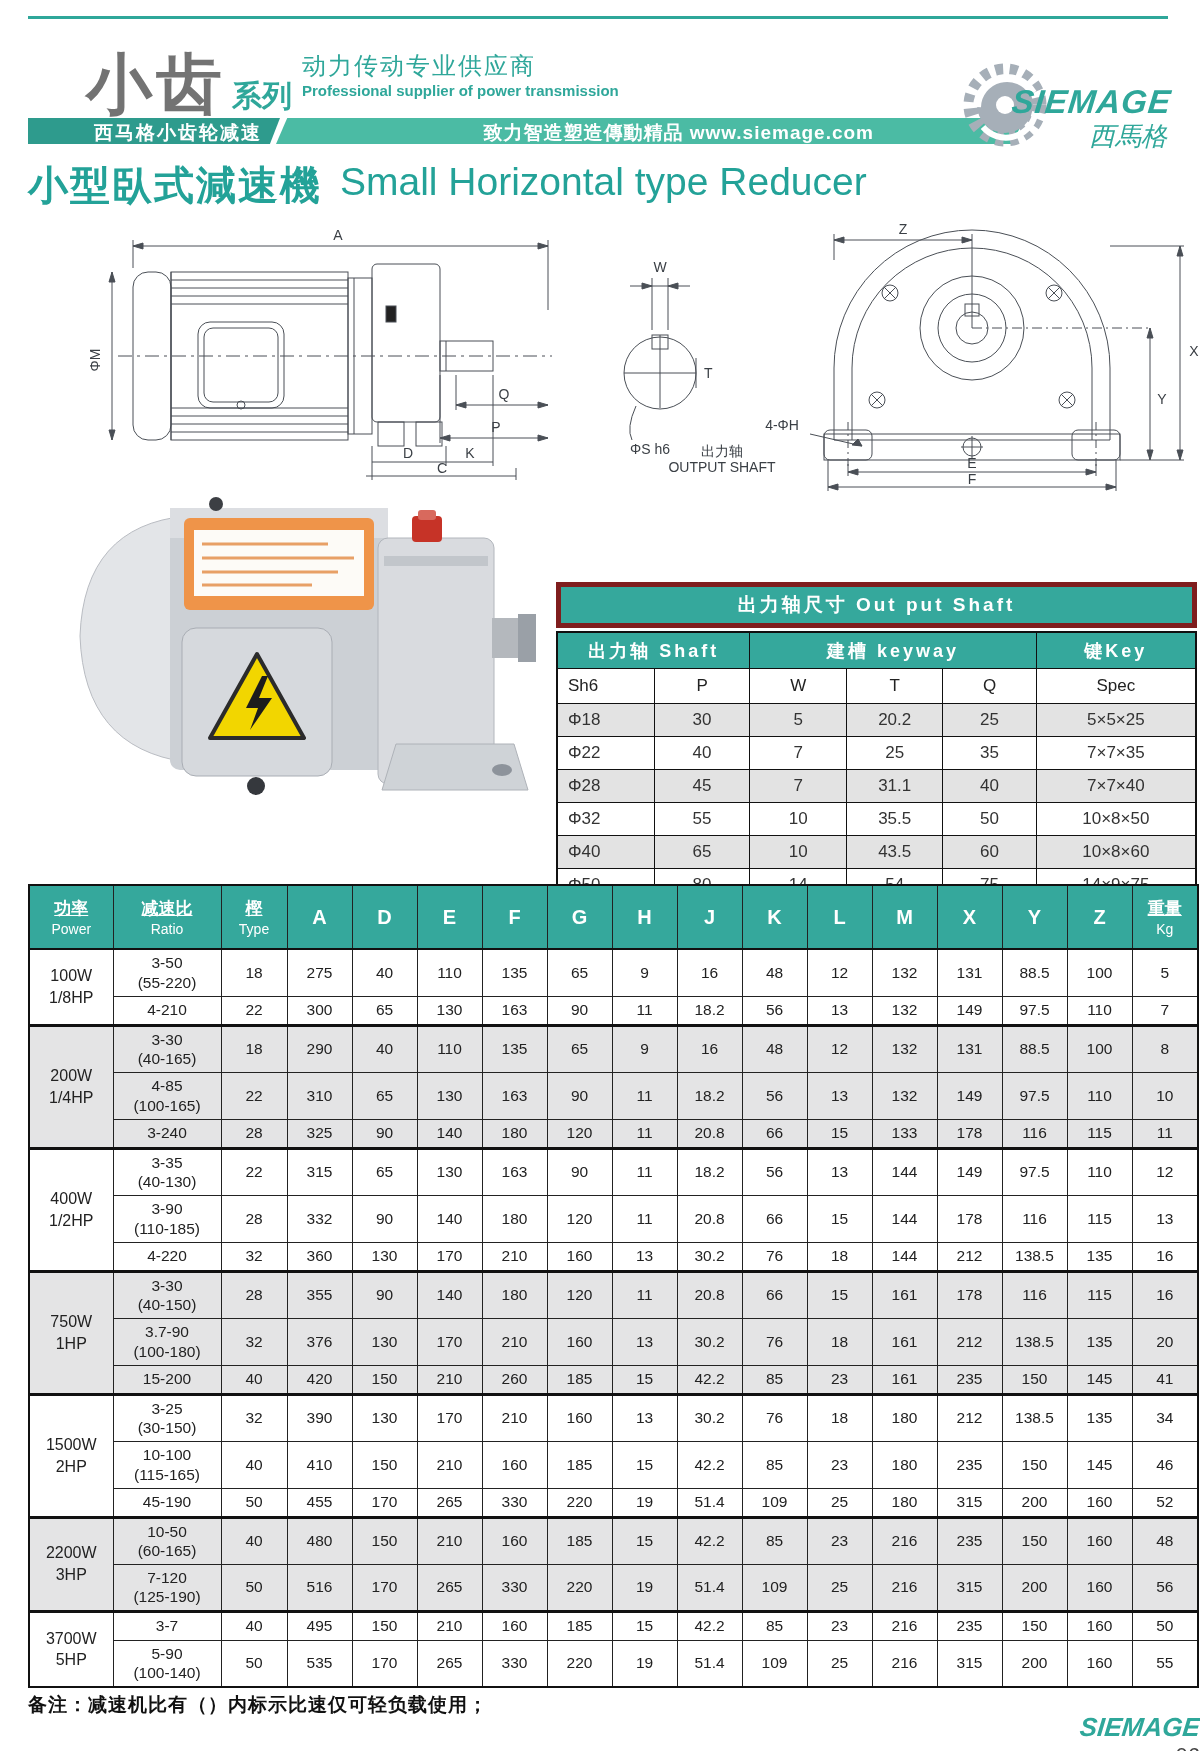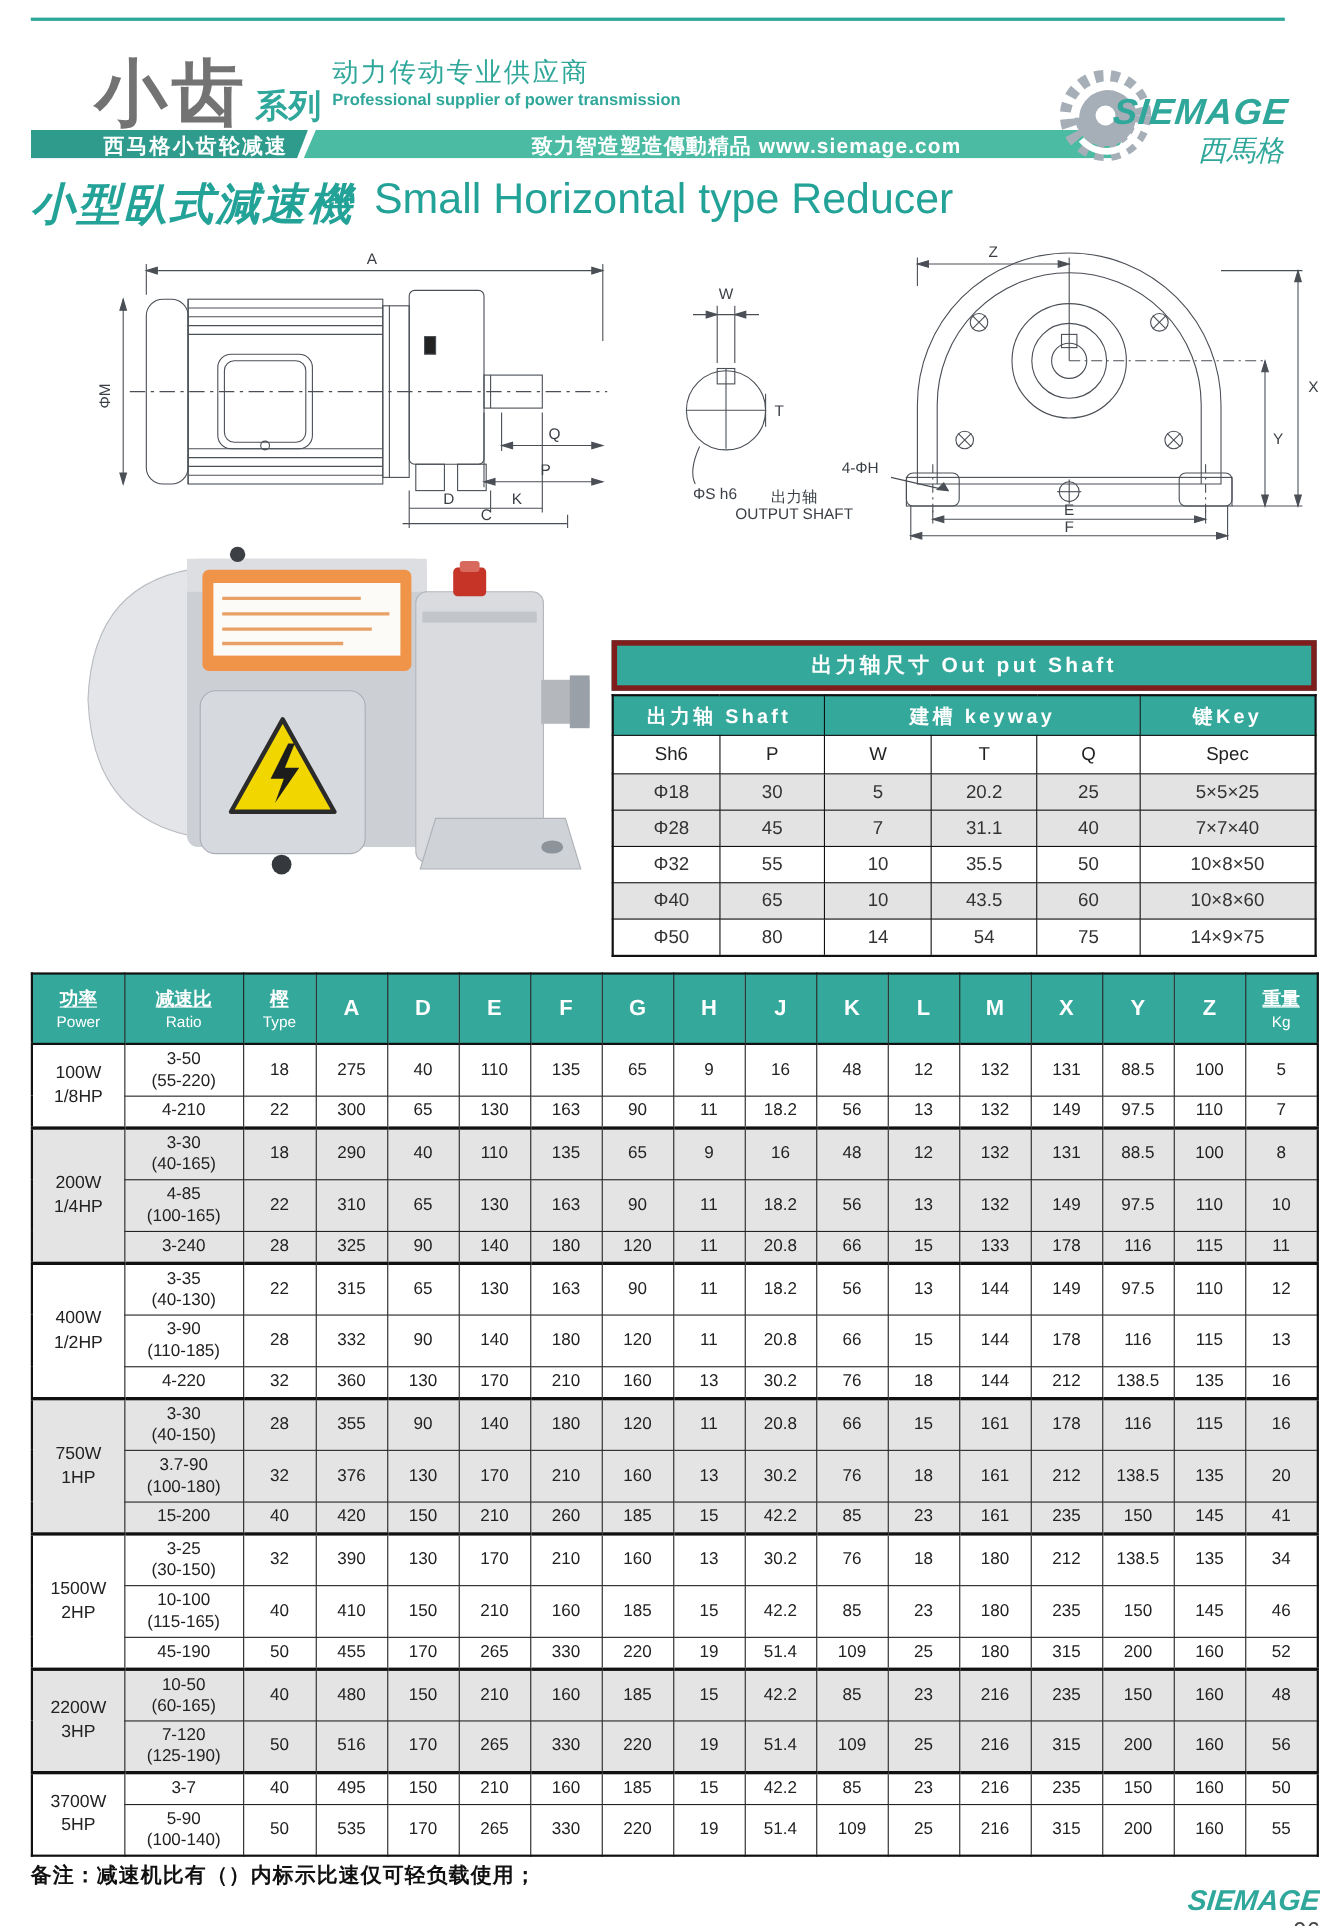--- a/index.html
+++ b/index.html
@@ -18,39 +18,39 @@
   .banner-left span{display:block;padding:2px 0 0 66px;font-size:19px;font-weight:bold;color:#fff;letter-spacing:2px;}
   .banner-right{left:276px;top:118px;width:748px;height:26px;background:#4bbba4;
       clip-path:polygon(1.5% 0,100% 0,98.5% 100%,0 100%);}
   .banner-right span{display:block;text-align:right;padding:2px 150px 0 0;font-size:19px;font-weight:bold;color:#fff;letter-spacing:1px;}
   .logo-box{left:940px;top:55px;width:235px;height:100px;}
   .logo-text{position:absolute;right:4px;top:28px;font-size:33px;font-weight:900;font-style:italic;
       color:#2fa79a;letter-spacing:1px;transform:skewX(-6deg);}
   .logo-cn{position:absolute;right:8px;top:64px;font-size:26px;font-style:italic;color:#2fa79a;font-family:"Liberation Serif","DejaVu Serif",serif;}
 
   
-  .page-title-cn{left:28px;top:158px;font-size:40px;font-weight:bold;color:#23a298;letter-spacing:2px;font-style:italic;}
+  .page-title-cn{left:28px;top:158px;font-size:40px;font-weight:bold;color:#23a298;letter-spacing:2px;}
   .page-title-en{left:340px;top:160px;font-size:39px;color:#23a298;}
 
   
   .drawing{stroke:#4a4f56;fill:none;stroke-width:1;}
   .dim-text{fill:#3a3f45;font-size:14px;font-family:"Liberation Sans","DejaVu Sans",sans-serif;}
   svg text{stroke:none;}
 
   
   .shaft-wrap{left:556px;top:582px;width:641px;}
   .shaft-title{background:#35a89c;border:5px solid #7f1d1d;color:#fff;text-align:center;
       font-size:19px;font-weight:bold;letter-spacing:3px;padding:5px 0;margin-bottom:3px;}
   table.shaft{border-collapse:collapse;width:100%;table-layout:fixed;border:2px solid #111;}
   table.shaft th,table.shaft td{border:1px solid #111;text-align:center;font-size:17px;}
   table.shaft tr.ghead th{background:#35a89c;color:#fff;font-weight:bold;font-size:18px;letter-spacing:3px;height:33px;}
   table.shaft tr.chead th{background:#fff;color:#222;font-weight:normal;height:32px;}
   table.shaft td{height:30px;color:#333;}
   table.shaft tr.alt td{background:#e3e3e3;}
-  table.shaft .left{text-align:center;padding-left:10px;}
+  table.shaft .left{text-align:left;padding-left:10px;}
 
   
   .main-wrap{left:28px;top:884px;width:1169px;}
   table.main{border-collapse:collapse;width:100%;table-layout:fixed;border:2.5px solid #111;}
   table.main th,table.main td{border:1px solid #222;text-align:center;}
   table.main thead th{background:#35a89c;color:#fff;height:60px;border-bottom:2.5px solid #111;}
   table.main thead th .h-cn{font-size:17px;font-weight:bold;text-decoration:underline;}
   table.main thead th .h-en{font-size:14px;font-weight:normal;margin-top:1px;}
   table.main thead th.dim{font-size:20px;font-weight:bold;}
   table.main td{font-size:15.5px;color:#222;background:#fff;}
@@ -315,20 +315,28 @@
         </tr>
       </thead>
       <tbody>
           <tr class="alt">
             <td class="left">Φ18</td>
             <td>30</td>
             <td>5</td>
             <td>20.2</td>
             <td>25</td>
             <td>5×5×25</td>
+          </tr>
+          <tr>
+            <td class="left">Φ22</td>
+            <td>40</td>
+            <td>7</td>
+            <td>25</td>
+            <td>35</td>
+            <td>7×7×35</td>
           </tr>
           <tr class="alt">
             <td class="left">Φ28</td>
             <td>45</td>
             <td>7</td>
             <td>31.1</td>
             <td>40</td>
             <td>7×7×40</td>
           </tr>
           <tr>

